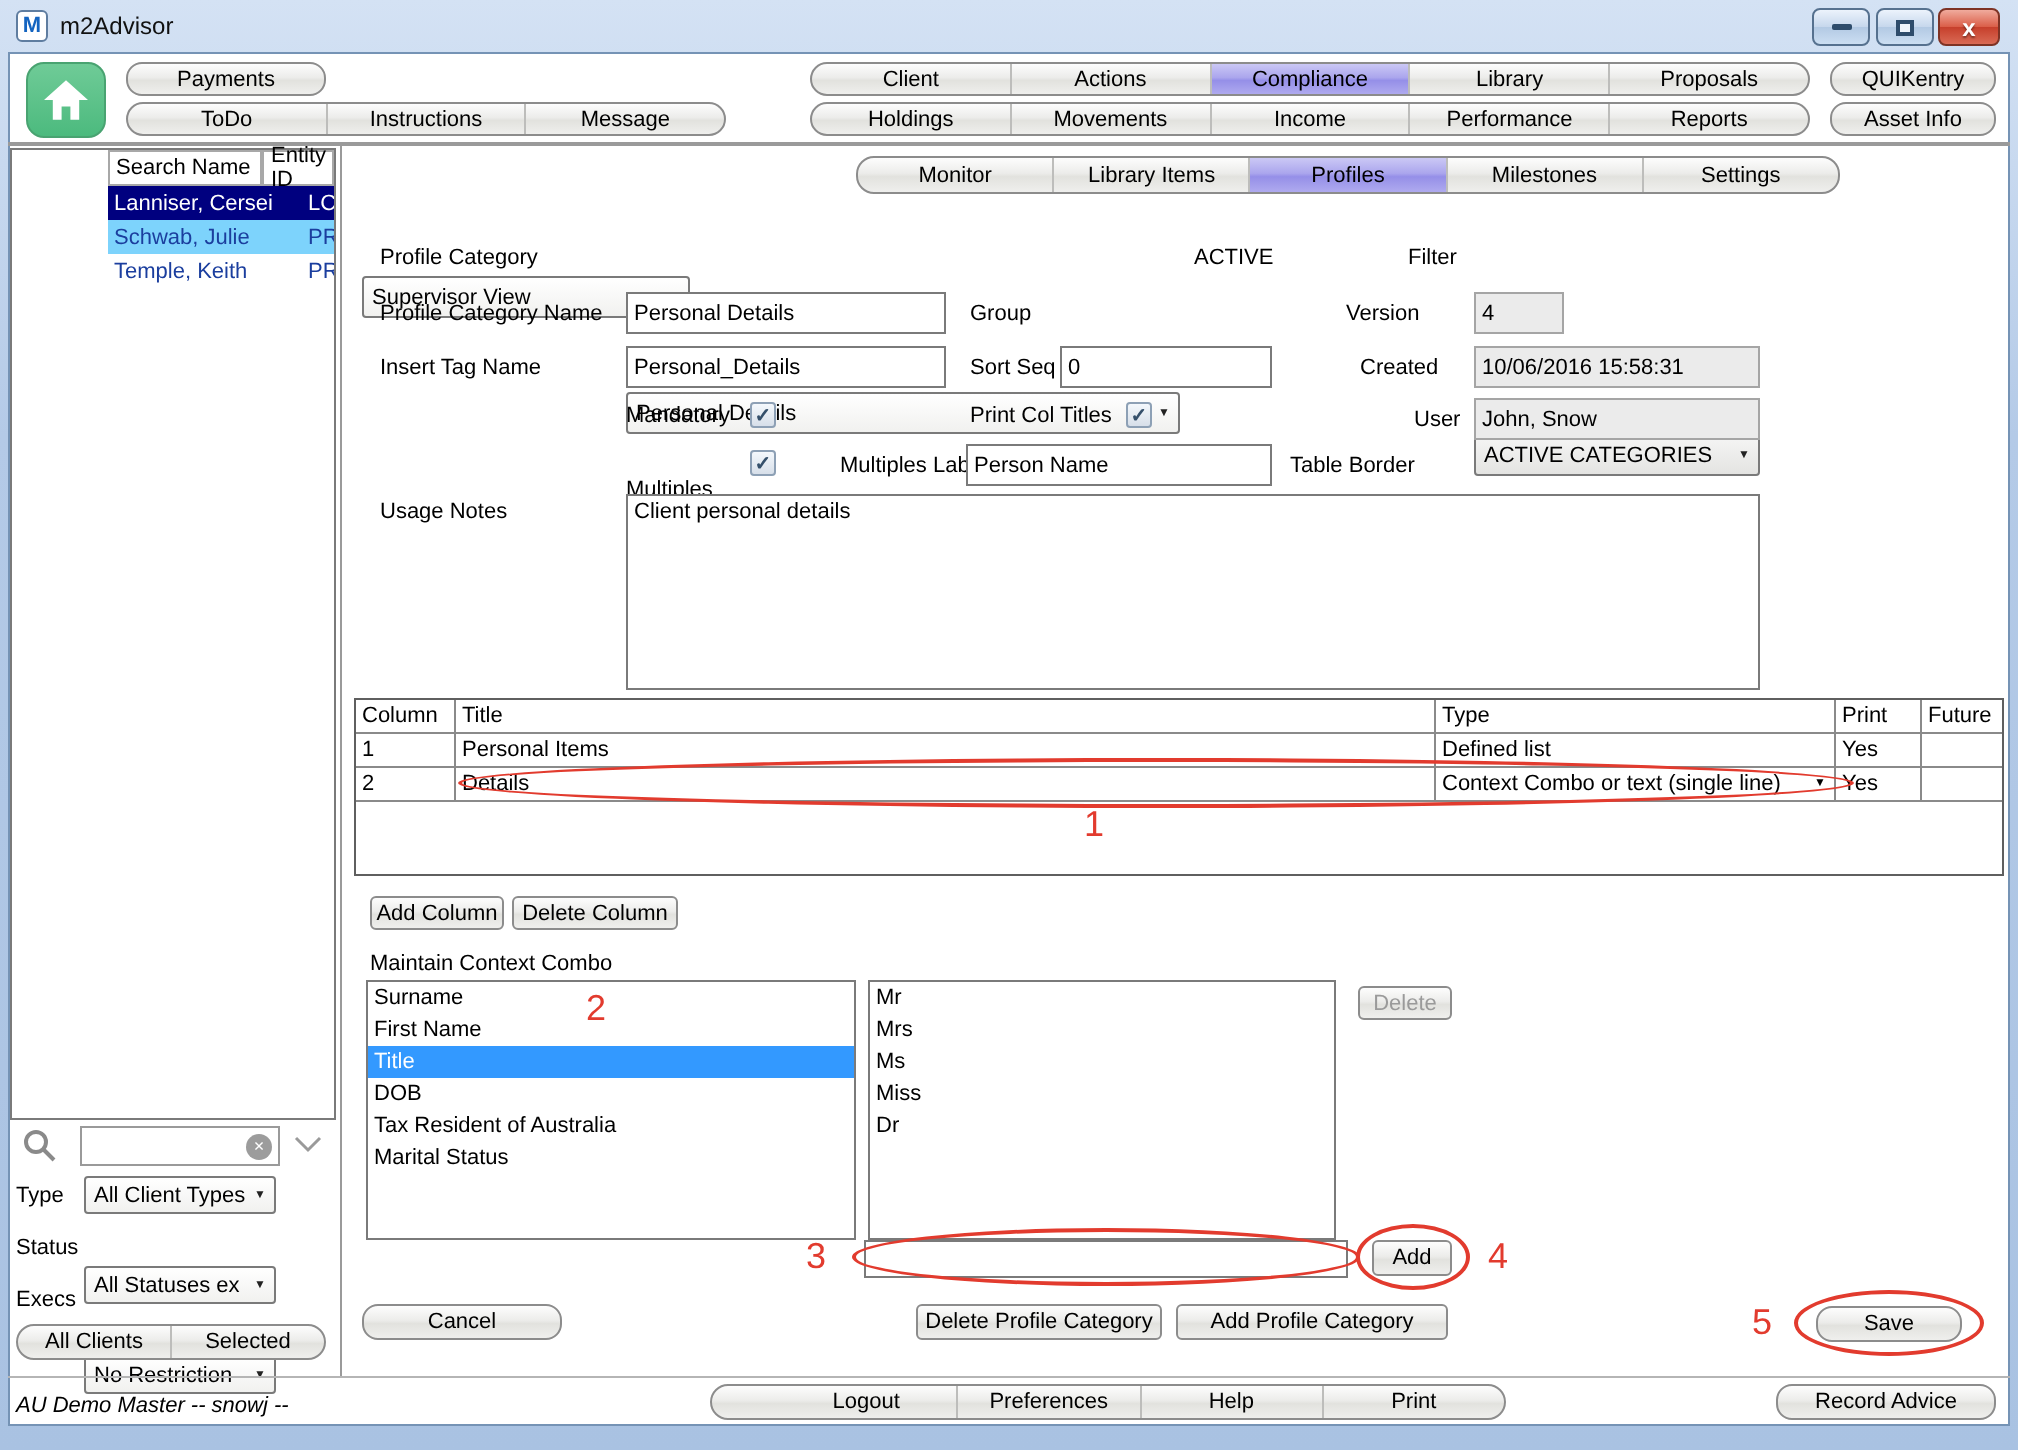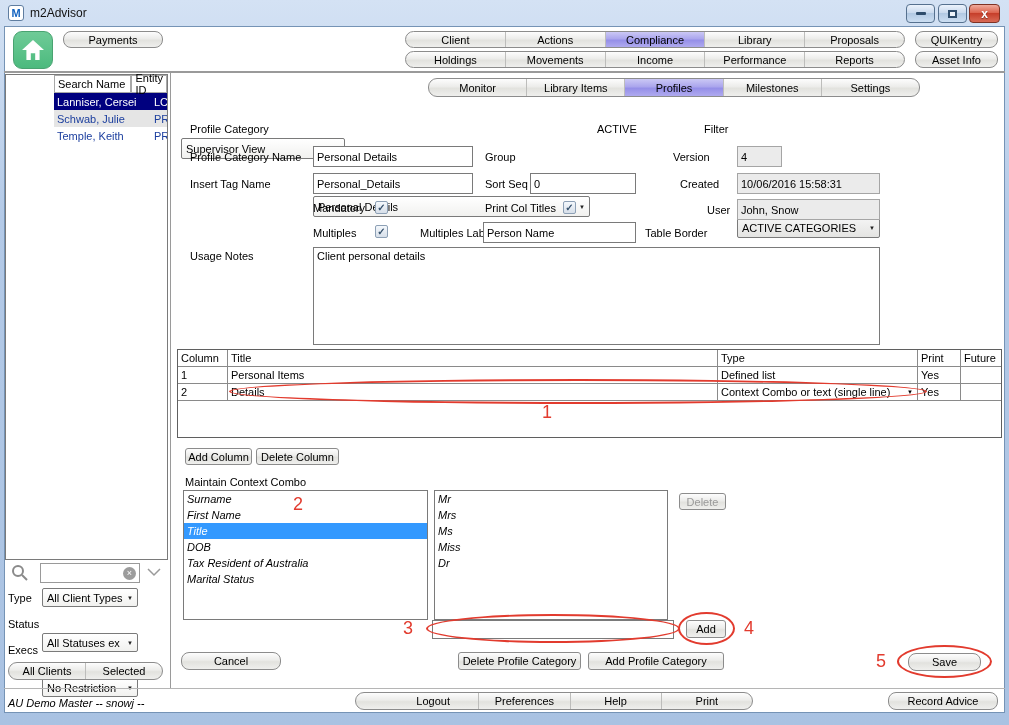--- a/index.html
+++ b/index.html
@@ -38,29 +38,29 @@
   .lbl { display:flex; align-items:center; white-space:nowrap; }
   .chk { width:13px; height:13px; border:1px solid #8da0b5; border-radius:2px;
          background:linear-gradient(#f4f8fc,#d7dfe9); display:flex; align-items:center; justify-content:center;
          font-size:10px; font-weight:bold; color:#35506b; }
   .tbl { border:1px solid #5f5f5f; background:#fff; display:flex; flex-direction:column; }
   .tr { display:flex; height:17px; border-bottom:1px solid #8a8a8a; flex:none; }
   .tr.fill { flex:1; border-bottom:none; }
   .td { border-right:1px solid #8a8a8a; padding:0 3px; display:flex; align-items:center;
         overflow:hidden; white-space:nowrap; position:relative; }
   .td:last-child { border-right:none; }
-  .listbox { border:1px solid #7a7a7a; background:#fff; overflow:hidden;font-style:italic; }
+  .listbox { border:1px solid #7a7a7a; background:#fff; overflow:hidden; }
   .li { height:16px; line-height:16px; padding:0 3px; white-space:nowrap; }
   .li.sel { background:#3399ff; color:#fff; }
   .sb { border:1px solid #7a7a7a; background:#fff; }
   .sb-h { display:flex; height:18px; }
   .sb-hc { border:1px solid #a8a8a8; background:#fff; padding:0 3px; display:flex; align-items:center; }
   .sb-r { display:flex; height:17px; color:#1b3e9e; align-items:center; }
   .sb-r.rsel { background:#00007f; color:#fff; }
-  .sb-r.ralt { background:#e5e5e5; }
+  .sb-r.ralt { background:#7dd3fc; }
   .sb-c1 { width:97px; padding-left:3px; overflow:hidden; white-space:nowrap; }
   .sb-c2 { flex:1; padding-left:3px; overflow:hidden; white-space:nowrap; }
   .red { color:#e23b2e; font-size:18px; }
   .rell { border:2px solid #e23b2e; border-radius:50%; pointer-events:none; }
   .clr { width:13px; height:13px; border-radius:50%; background:#9c9c9c; color:#fff; font-size:9px;
          line-height:13px; text-align:center; }
   .home { border-radius:9px; background:linear-gradient(#6fcb97,#4cba7e); display:flex;
           align-items:center; justify-content:center; border:1px solid #49a371; }
   .hr { background:#9a9a9a; }
 </style>
@@ -82,20 +82,25 @@
     </div>
 
   <div class="a content-bg"></div>
 
   <div class="a home" style="left:13px;top:31px;width:40px;height:38px;">
     <svg width="22" height="20" viewBox="0 0 20 18">
       <path d="M10 0 L20 9 H16 V18 H12 V12 H8 V18 H4 V9 H0 Z" fill="#ffffff"></path>
     </svg>
   </div>
   <div class="a btn" style="left:63px;top:31px;width:100px;height:17px;">Payments</div>
+  <div class="a grp" style="left:63px;top:51px;width:300px;height:17px;">
+    <div>ToDo</div>
+    <div>Instructions</div>
+    <div>Message</div>
+  </div>
   <div class="a grp" style="left:405px;top:31px;width:500px;height:17px;">
     <div>Client</div>
     <div>Actions</div>
     <div class="hl">Compliance</div>
     <div>Library</div>
     <div>Proposals</div>
   </div>
   <div class="a btn" style="left:915px;top:31px;width:83px;height:17px;">QUIKentry</div>
   <div class="a grp" style="left:405px;top:51px;width:500px;height:17px;">
     <div>Holdings</div>
@@ -199,21 +204,21 @@
   <div class="a lbl" style="left:680px;top:173px;height:21px;">Created</div>
   <input class="a input ro" style="left: 737px; top: 173px; width: 143px; height: 21px;" readonly="" value="10/06/2016 15:58:31">
 
   <div class="a lbl" style="left:313px;top:199px;height:18px;">Mandatory</div>
   <div class="a chk" style="left:375px;top:201px;">✓</div>
   <div class="a lbl" style="left:485px;top:199px;height:18px;">Print Col Titles</div>
   <div class="a chk" style="left:563px;top:201px;">✓</div>
   <div class="a lbl" style="left:707px;top:199px;height:21px;">User</div>
   <input class="a input ro" style="left: 737px; top: 199px; width: 143px; height: 21px;" readonly="" value="John, Snow">
 
-  <div class="a lbl" style="left:313px;top:222px;height:21px;">Multiples</div>
+  <div class="a lbl" style="left:313px;top:234px;height:21px;">Multiples</div>
   <div class="a chk" style="left:375px;top:225px;">✓</div>
   <div class="a lbl" style="left:420px;top:222px;height:21px;">Multiples Label</div>
   <input class="a input" style="left: 483px; top: 222px; width: 153px; height: 21px;" value="Person Name">
   <div class="a lbl" style="left:645px;top:222px;height:21px;">Table Border</div>
   <div class="a combo" style="left:737px;top:222px;width:143px;height:21px;background:linear-gradient(#f5f5f5,#e4e4e2);">
     <span>Row Border (Default)</span>
     <span class="arw">▼</span>
   </div>
 
   <div class="a lbl" style="left:190px;top:248px;height:16px;">Usage Notes</div>

